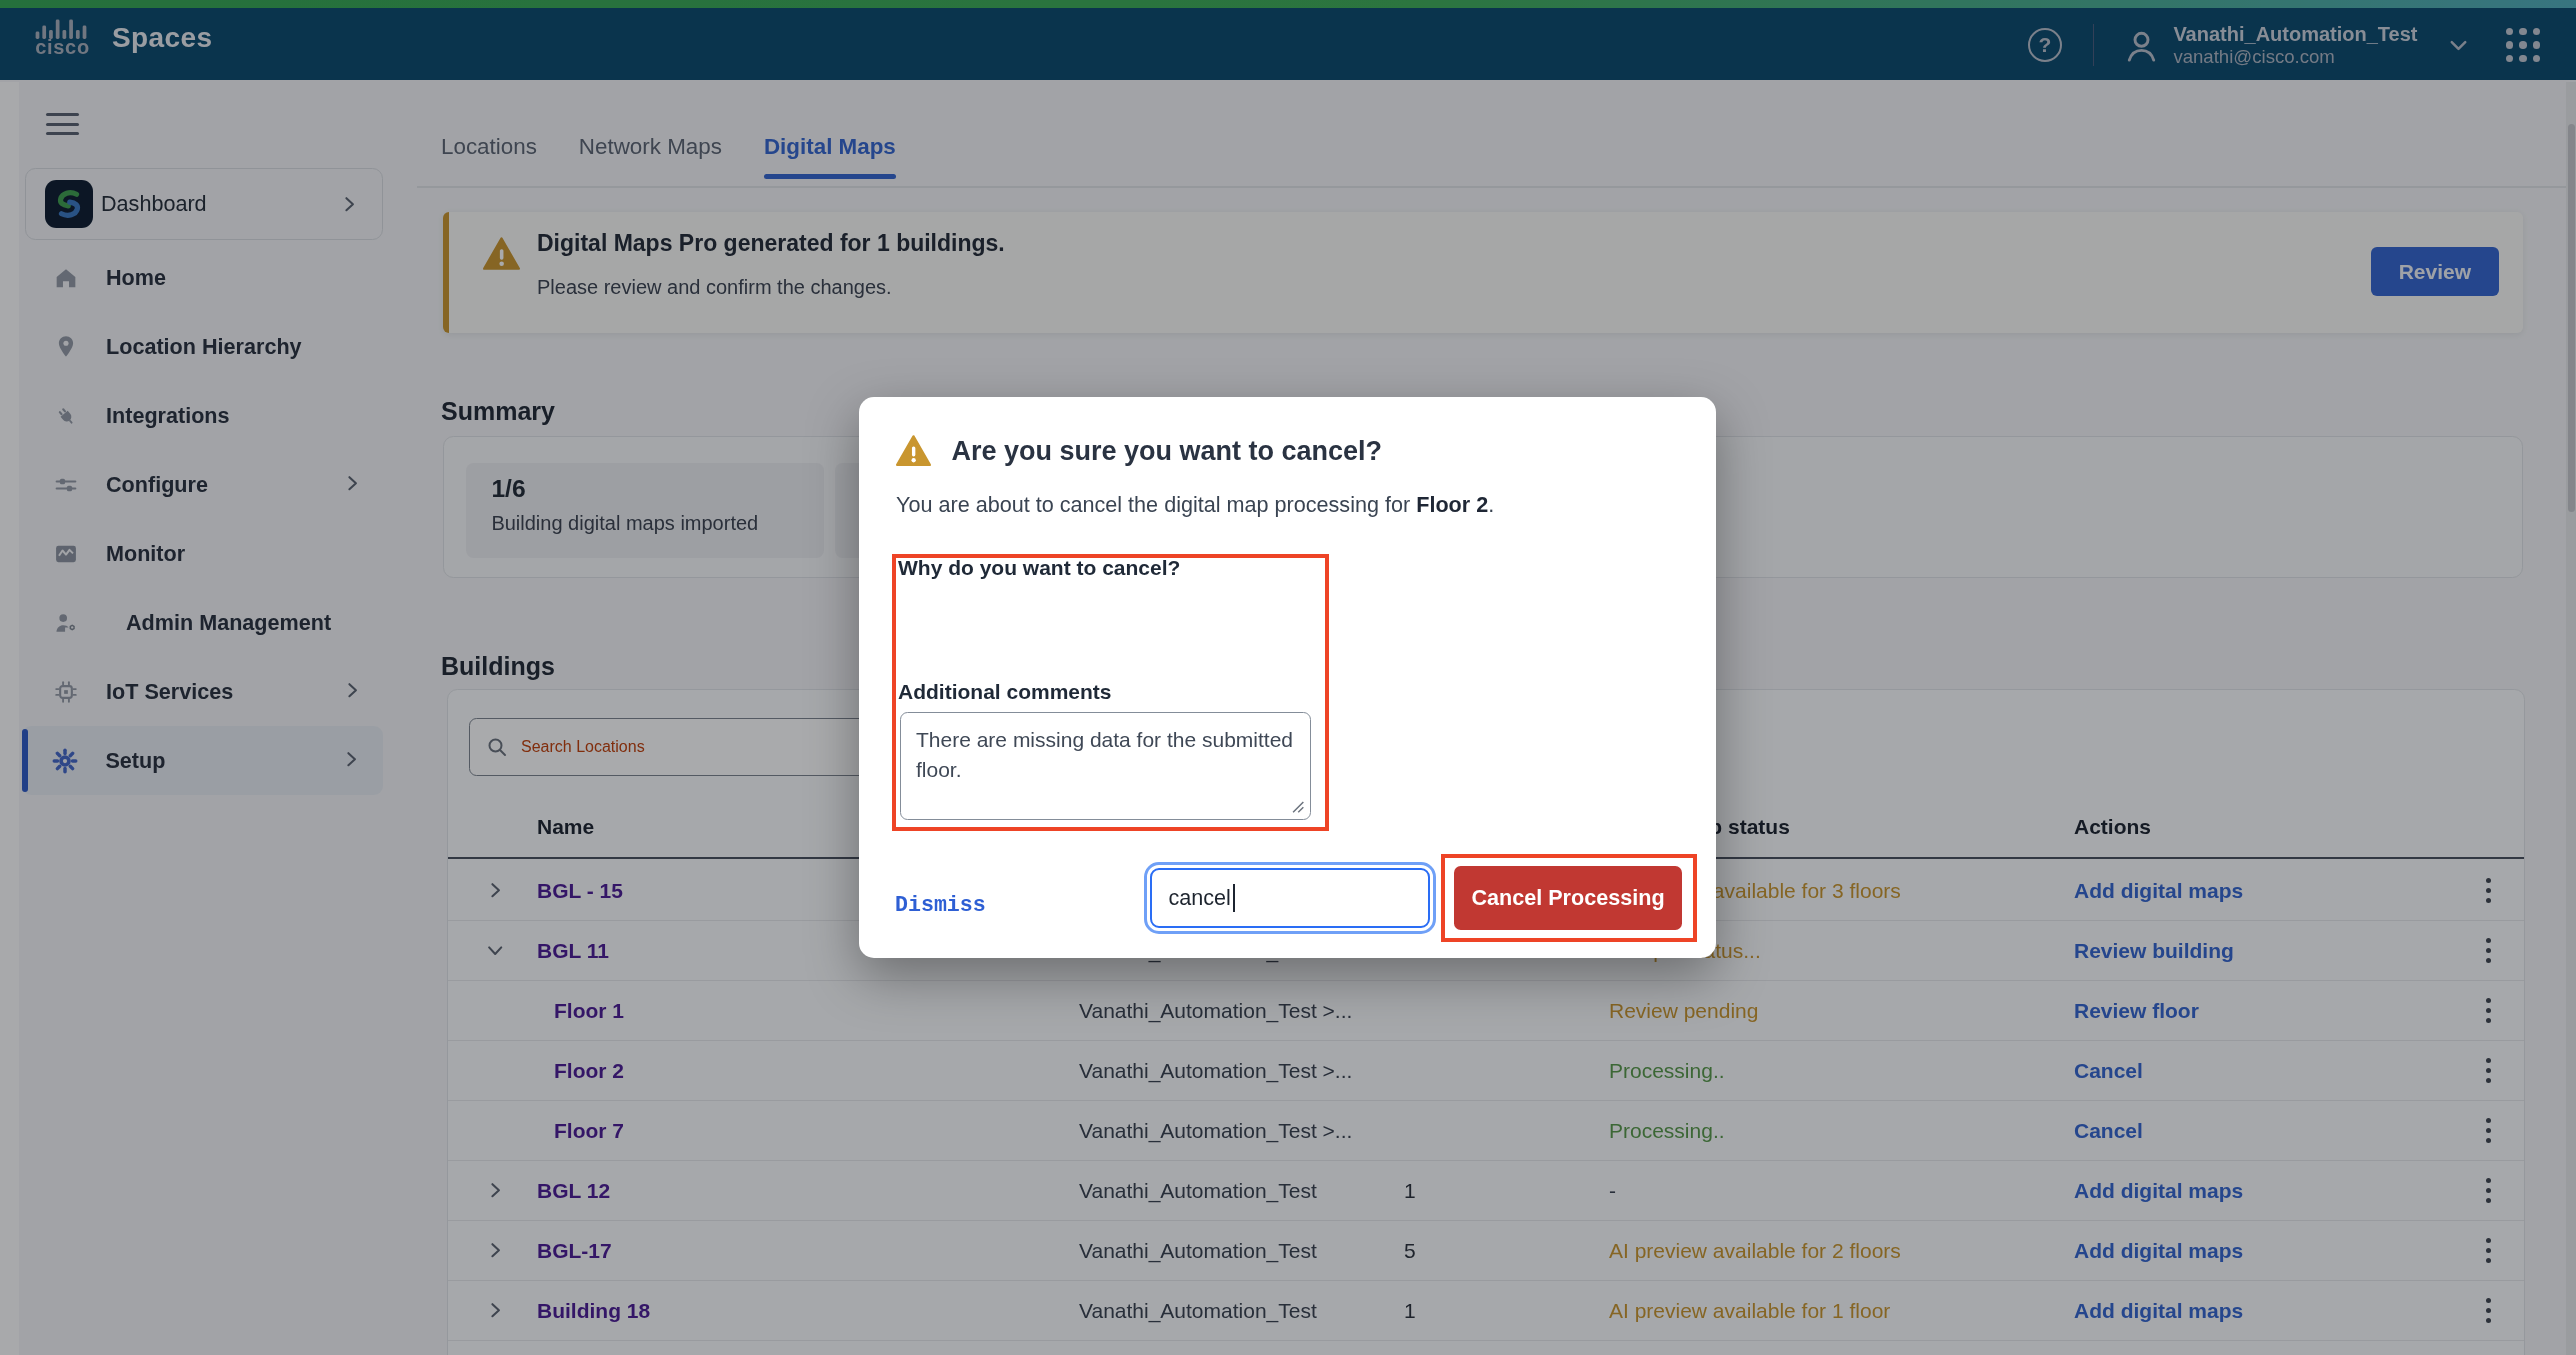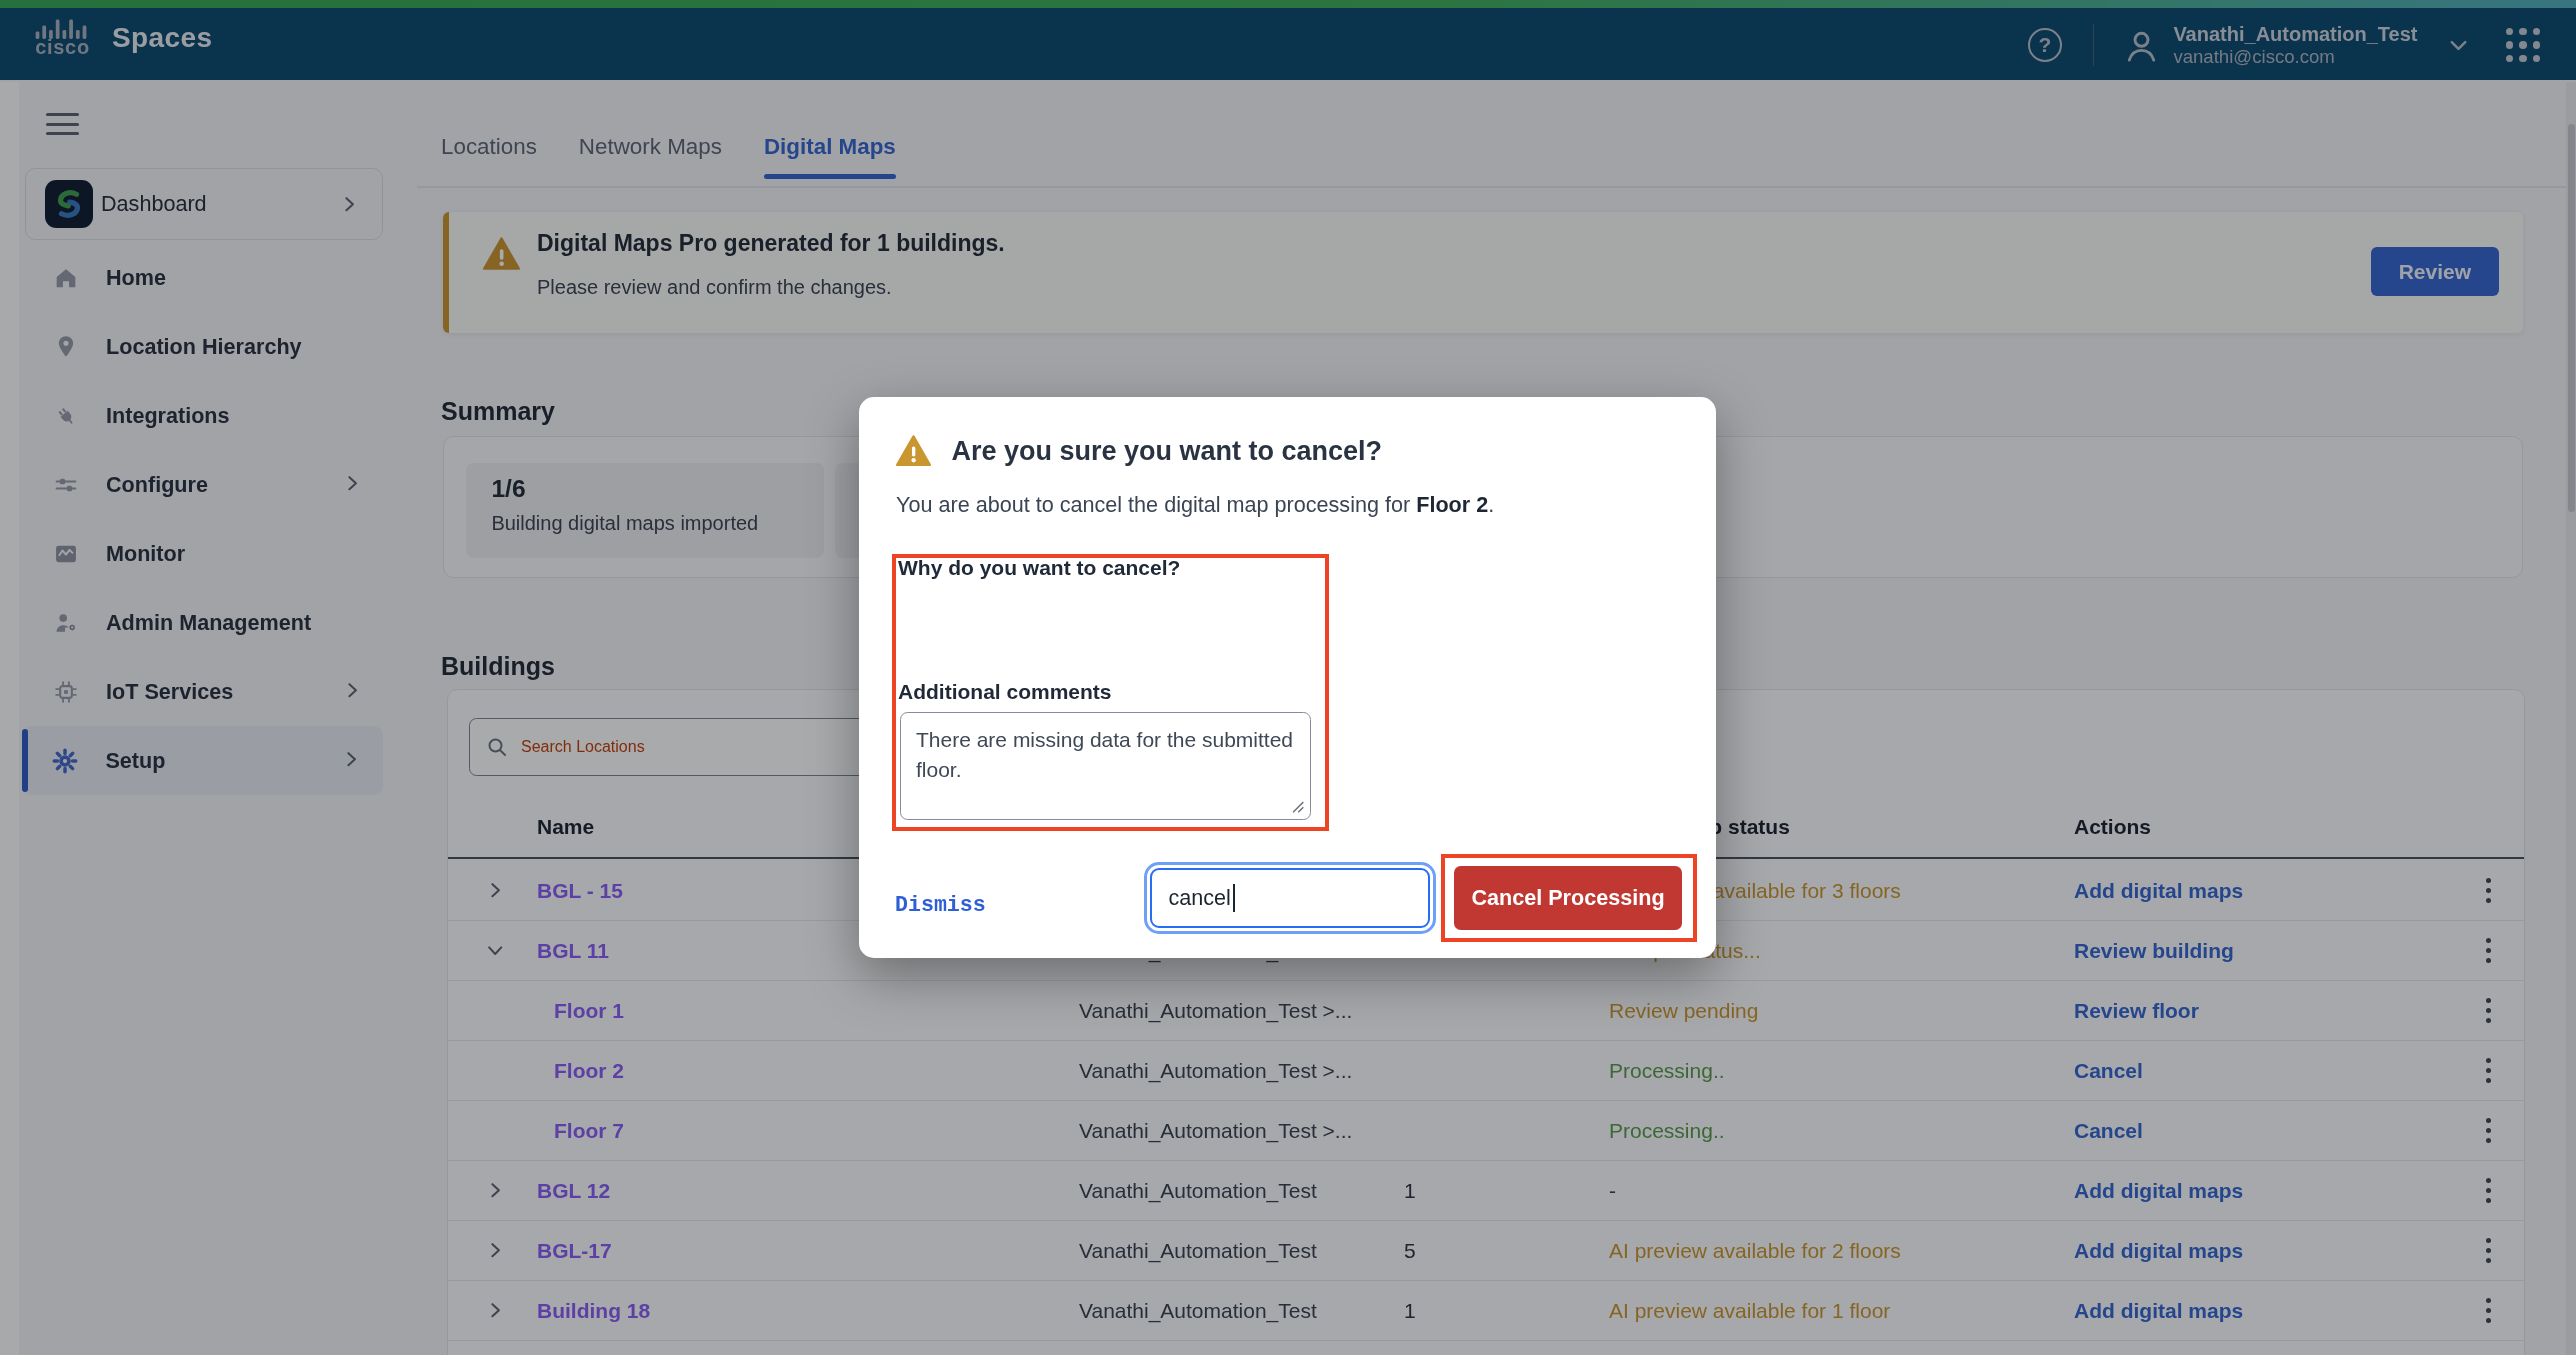--- a/index.html
+++ b/index.html
@@ -80,21 +80,21 @@
     border:1.5px solid #e1e4e8;border-radius:10.4px;}
   .search-box{position:absolute;left:21px;top:28px;width:470px;height:58px;background:#fff;
     border:1.9px solid #7d8590;border-radius:7.5px;display:flex;align-items:center;padding-left:15px;}
   .search-box .ph{font-size:16px;color:#c2410c;margin-left:12px;}
   .thead,.trow{position:absolute;left:0;width:100%;}
   .thead{top:112px;height:57px;border-bottom:2.6px solid #49515e;}
   .thead span{position:absolute;top:13.4px;font-size:21px;font-weight:700;color:#1d2430;}
   .rows{position:absolute;left:0;top:171px;width:100%;}
   .trow{position:relative;height:60px;border-bottom:1.1px solid #e7e9eb;}
   .c-chev{position:absolute;left:36px;top:18px;}
-  .c-name{position:absolute;left:89px;top:18px;font-size:21px;font-weight:700;color:#8b5cf6;cursor:pointer;}
+  .c-name{position:absolute;left:89px;top:18px;font-size:21px;font-weight:700;color:#4c1d95;cursor:pointer;}
   .trow.floor .c-name{left:106px;}
   .c-loc{position:absolute;left:631px;top:18px;font-size:21px;color:#3a4250;}
   .c-fl{position:absolute;left:956px;top:18px;font-size:21px;color:#2b323c;}
   .c-st{position:absolute;left:1161px;top:18px;font-size:21px;}
   .st-amber{color:#c9962f;} .st-green{color:#58994a;} .st-dark{color:#394251;}
   .c-ac{position:absolute;left:1626px;top:18px;font-size:21px;font-weight:700;color:#3566cf;cursor:pointer;}
   .c-kb{position:absolute;left:2033px;top:12px;display:flex;flex-direction:column;gap:5.2px;padding:4.5px;cursor:pointer;}
   .c-kb i{width:5.2px;height:5.2px;border-radius:50%;background:#3f4650;}
   .col-name{left:89px;} .col-loc{left:631px;} .col-fl{left:956px;} .col-st{left:1161px;} .col-ac{left:1626px;}
 
@@ -251,21 +251,21 @@
       </div>
       <div class="side-item" style="height: 69px;">
         <span class="side-icon">
           <svg width="28" height="28" viewBox="0 0 24 24">
             <rect x="3.5" y="5" width="17" height="14" rx="2" fill="#8c93a0"></rect>
             <polyline points="6,13.5 9,9 12,12.5 15,8.5 18,11.5" fill="none" stroke="#f4f5f7" stroke-width="1.7" stroke-linejoin="round"></polyline>
           </svg>
         </span>
         <span class="side-label">Monitor</span>
       </div>
-      <div class="side-item" style="height: 69px;">
+      <div class="side-item" style="height: 69px; gap: 20px;">
         <span class="side-icon">
           <svg width="28" height="28" viewBox="0 0 24 24">
             <circle cx="9.6" cy="7.8" r="3.3" fill="#949aa6"></circle>
             <path d="M3.8 19.4c.4-3.4 2.8-5.4 5.8-5.4 2.2 0 3.6.7 4.6 1.8h-3v3.6z" fill="#949aa6"></path>
             <path d="M17.3 13.2l2.2 1.3v2.6l-2.2 1.3-2.2-1.3v-2.6z" fill="#7d8490"></path>
             <circle cx="17.3" cy="15.8" r="1" fill="#f4f5f7"></circle>
           </svg>
         </span>
         <span class="side-label">Admin Management</span>
       </div>

